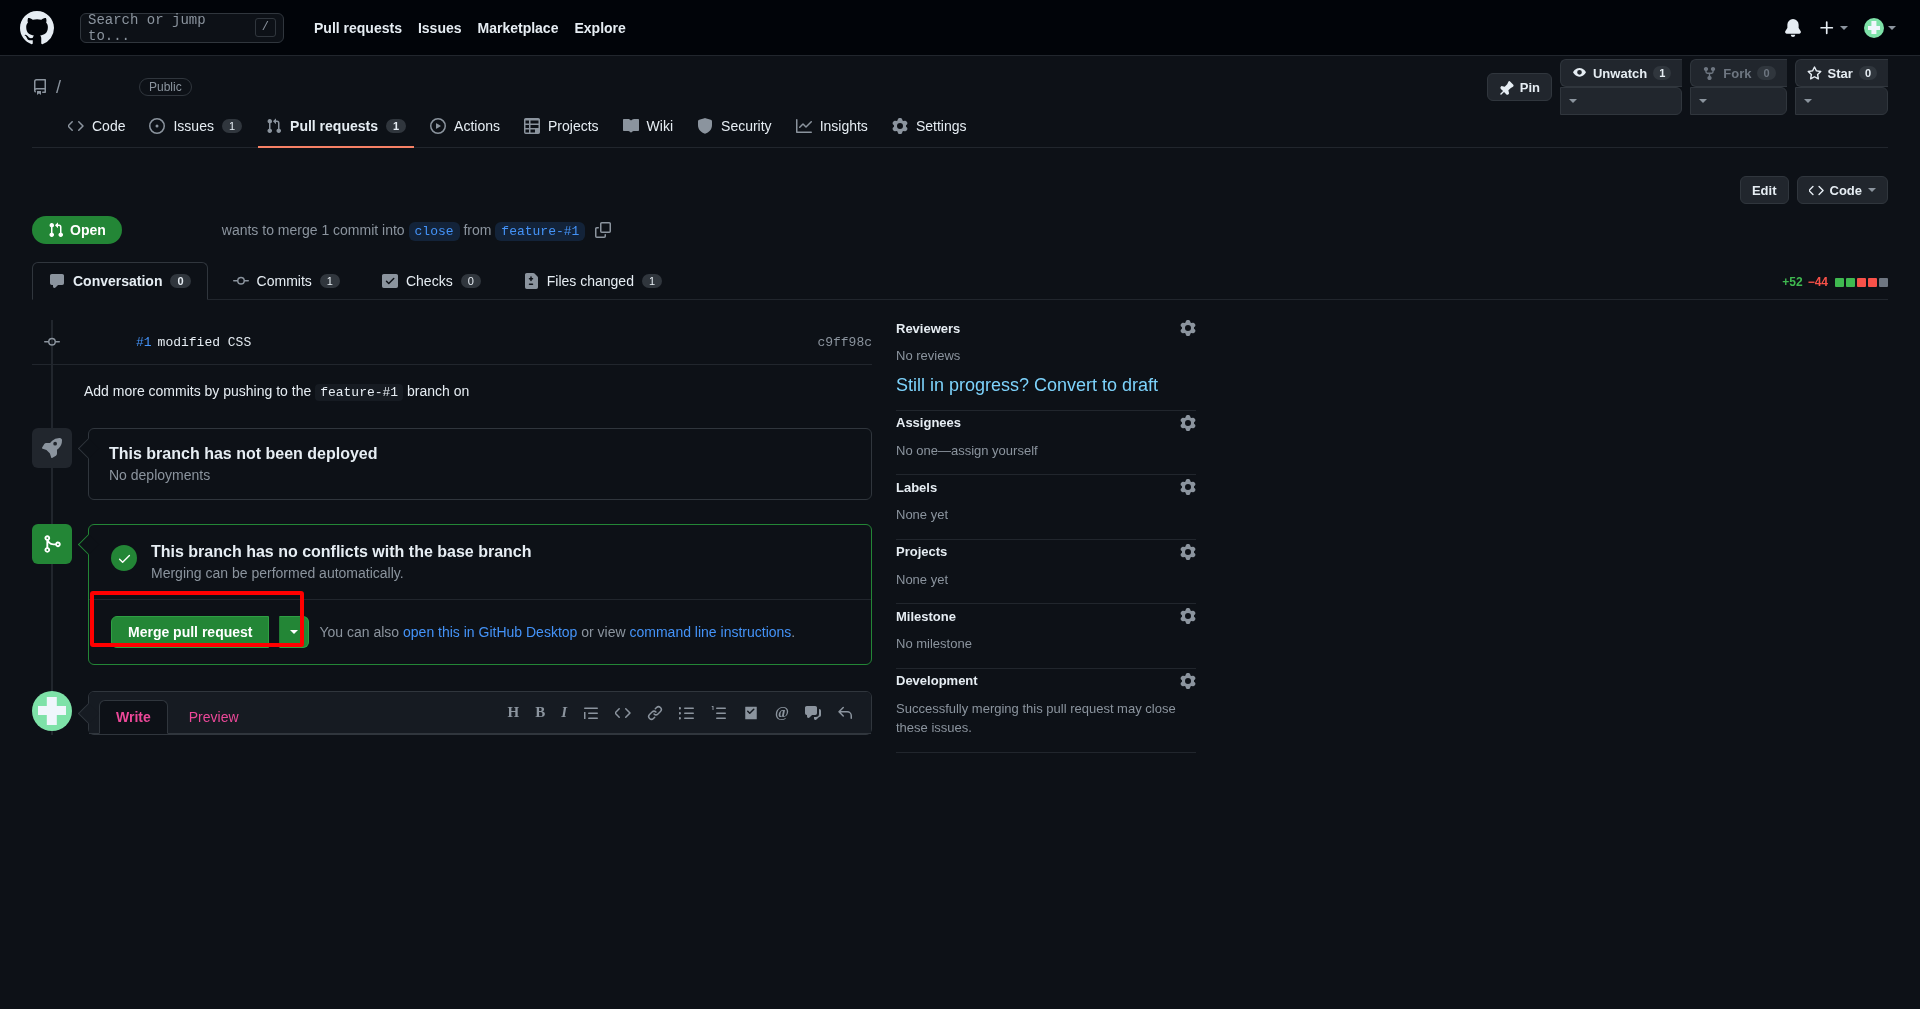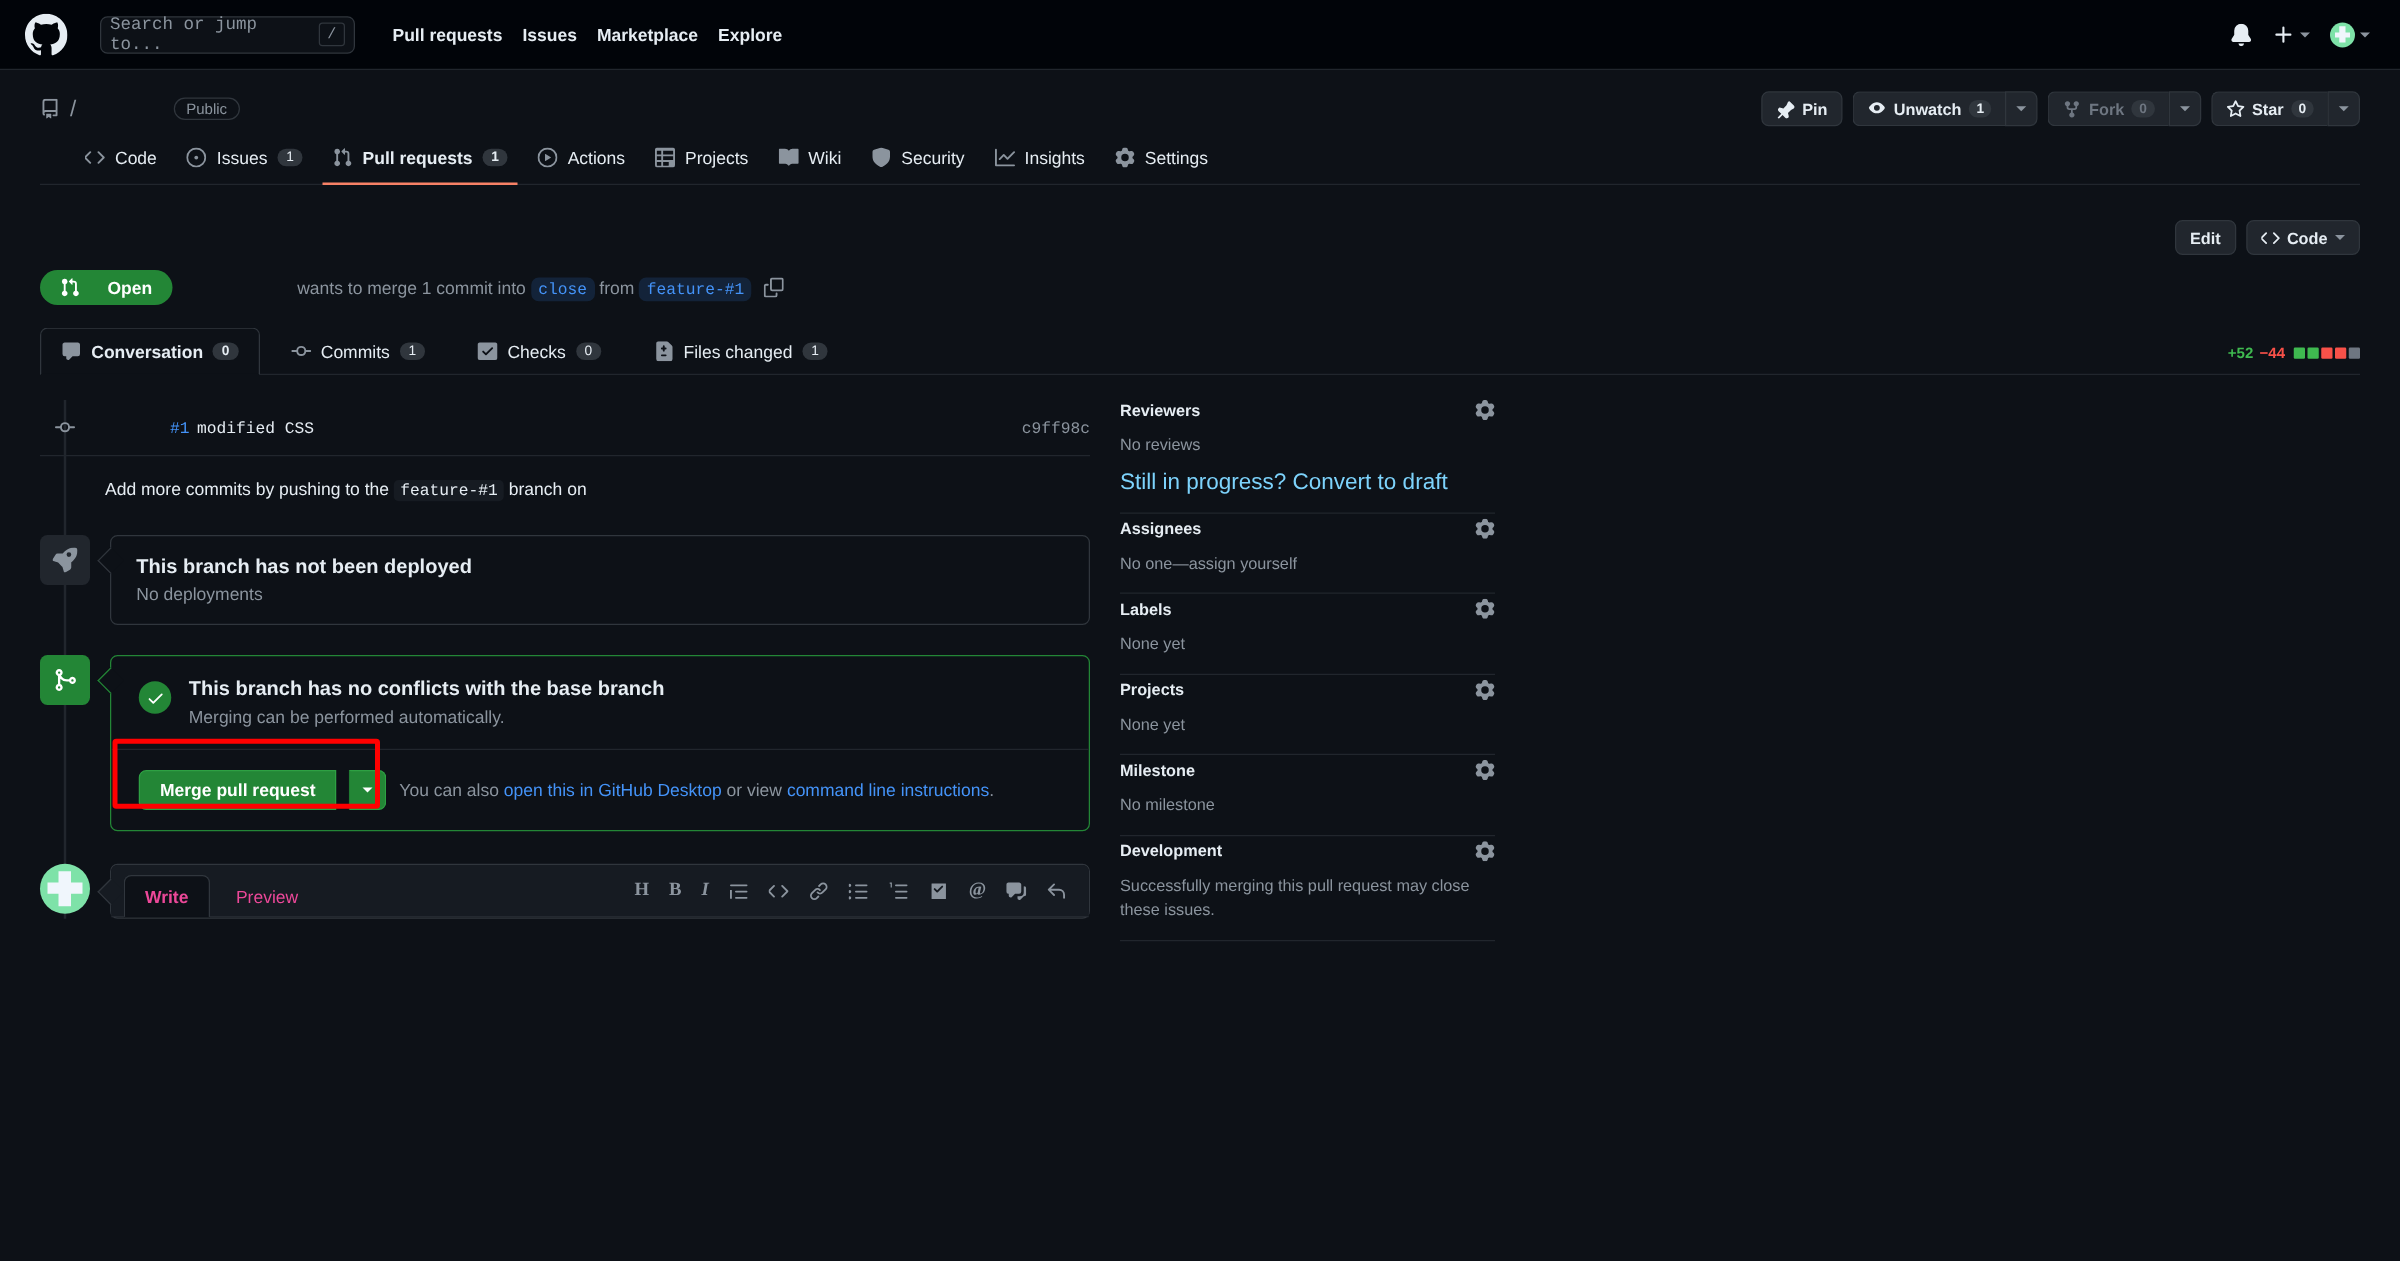--- a/index.html
+++ b/index.html
@@ -75,21 +75,21 @@
     background: #21262d; border: 1px solid #30363d;
     border-radius: 6px; color: #e6edf3;
     font-size: 13px; font-weight: 600; cursor: pointer;
     font-family: "Liberation Sans", sans-serif;
   }
   .btn svg { width: 15px; height: 15px; fill: #e6edf3; }
   .btn .cnt {
     background: #30363d; border-radius: 2em;
     font-size: 11px; padding: 1px 6px; color: #e6edf3;
   }
-  .btn-split { display: flex; }
+  .btn-split { display: flex; flex-direction: column; }
   .btn-split .btn:first-child { border-radius: 6px 0 0 6px; border-right: none; }
   .btn-split .btn:last-child { border-radius: 0 6px 6px 0; padding: 0 8px; }
   .btn.disabled { color: #6e7681; }
   .btn.disabled svg { fill: #6e7681; }
   .btn.disabled .cnt { color: #6e7681; }
 
   
   .repo-tabs {
     display: flex; gap: 8px; padding: 0 28px;
     border-bottom: 1px solid #21262d; margin-top: 6px;
@@ -109,21 +109,21 @@
 
   
   .container { padding: 22px 32px 0 32px; }
   .pr-title-row { display: flex; align-items: flex-start; }
   .pr-title { font-size: 32px; font-weight: 400; color: #e6edf3; }
   .pr-num { color: #8b949e; font-weight: 300; }
   .pr-title-btns { margin-left: auto; display: flex; gap: 8px; padding-top: 6px; }
 
   .pr-meta { display: flex; align-items: center; gap: 0; margin-top: 12px; }
   .state-badge {
-    display: inline-flex; align-items: center; gap: 22px;
+    display: inline-flex; align-items: center; gap: 6px;
     background: #238636; color: #fff;
     border-radius: 2em; padding: 6px 16px;
     font-size: 14px; font-weight: 600;
   }
   .state-badge svg { width: 16px; height: 16px; fill: #fff; }
   .merge-desc { margin-left: 100px; font-size: 14px; color: #8b949e; }
   .branch-chip {
     background: #388bfd26; color: #4493f8;
     border-radius: 6px; padding: 2px 6px;
     font-family: "Liberation Mono", monospace; font-size: 13px;

